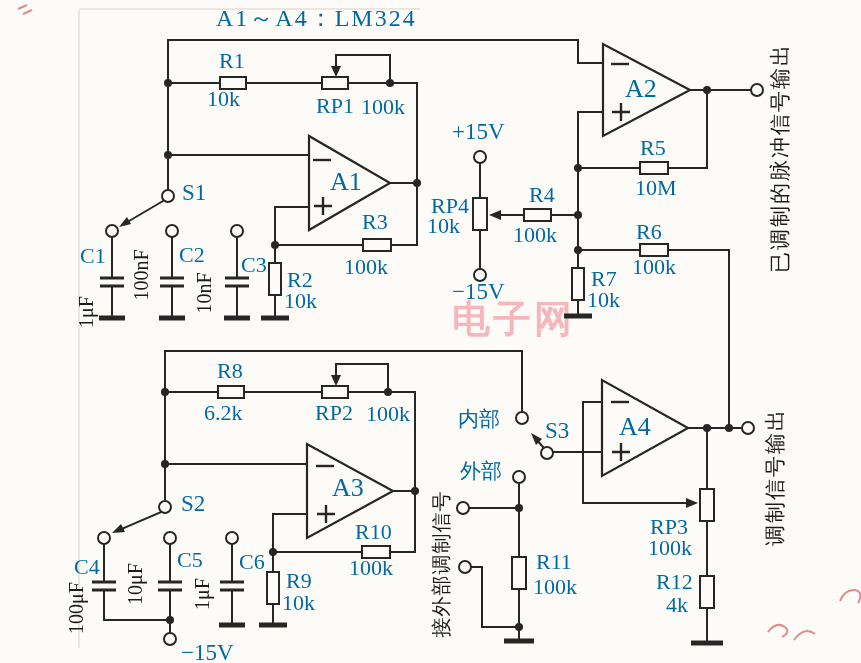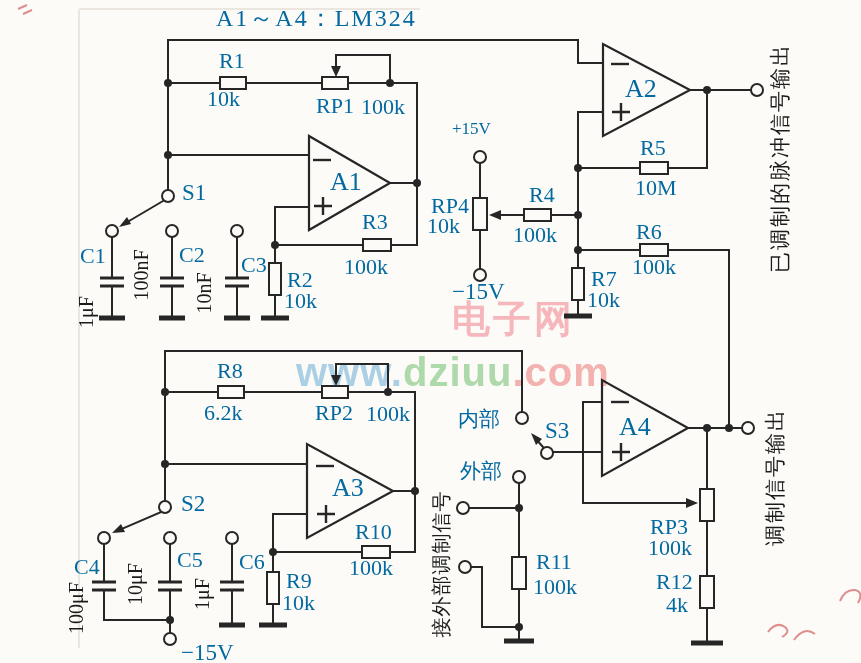--- a/index.html
+++ b/index.html
@@ -19,21 +19,20 @@
   .wm-www{color:rgba(128,184,220,0.65);}
   .wm-name{color:rgba(124,196,124,0.62);}
   .wm-tld{color:rgba(236,128,128,0.60);}
 </style>
 </head>
 <body>
 
 <div id="stage">
 
   <div class="wm wm-suffix" style="left:452px;top:300px;">电子网</div>
-  <div class="wm wm-url" style="left:296px;top:352px;"><span class="wm-www">www.</span><span class="wm-name">dziuu</span><span class="wm-tld">.com</span></div>
 
   <svg width="861" height="663" viewBox="0 0 861 663">
 
     <g stroke="#dcd2cb" stroke-width="1.5" opacity="0.7">
       <path d="M79 10 V648"></path>
         <path d="M79 9 H420"></path>
     </g>
 
     <g stroke="#262626" stroke-width="2" fill="none" stroke-linecap="square">
       <path d="M168 190 L168 40 L578 40 L578 63 L603 63"></path>
@@ -206,21 +205,21 @@
   <div class="lbl" style="left:80px;top:245px;">C1</div>
   <div class="lbl" style="left:179px;top:244px;">C2</div>
   <div class="lbl" style="left:241px;top:254px;">C3</div>
   <div class="vlbl" style="left:86px;top:312px;">1μF</div>
   <div class="vlbl" style="left:141px;top:275px;">100nF</div>
   <div class="vlbl" style="left:204px;top:293px;">10nF</div>
 
   <div class="lbl" style="left:625px;top:76px;font-size:26px;">A2</div>
   <div class="lbl" style="left:640px;top:137px;">R5</div>
   <div class="lbl" style="left:635px;top:177px;">10M</div>
-  <div class="lbl" style="left:452px;top:120px;font-size:17px;">+15V</div>
+  <div class="lbl" style="left:452px;top:120px;font-size:23px;">+15V</div>
   <div class="lbl" style="left:452px;top:280px;font-size:23px;">−15V</div>
   <div class="lbl" style="left:431px;top:195px;">RP4</div>
   <div class="lbl" style="left:427px;top:215px;">10k</div>
   <div class="lbl" style="left:529px;top:184px;">R4</div>
   <div class="lbl" style="left:513px;top:224px;">100k</div>
   <div class="lbl" style="left:636px;top:221px;">R6</div>
   <div class="lbl" style="left:632px;top:256px;">100k</div>
   <div class="lbl" style="left:591px;top:268px;">R7</div>
   <div class="lbl" style="left:587px;top:289px;">10k</div>
   <div class="vlbl" style="left:780px;top:158px;font-size:21px;letter-spacing:2px;">已调制的脉冲信号输出</div>

